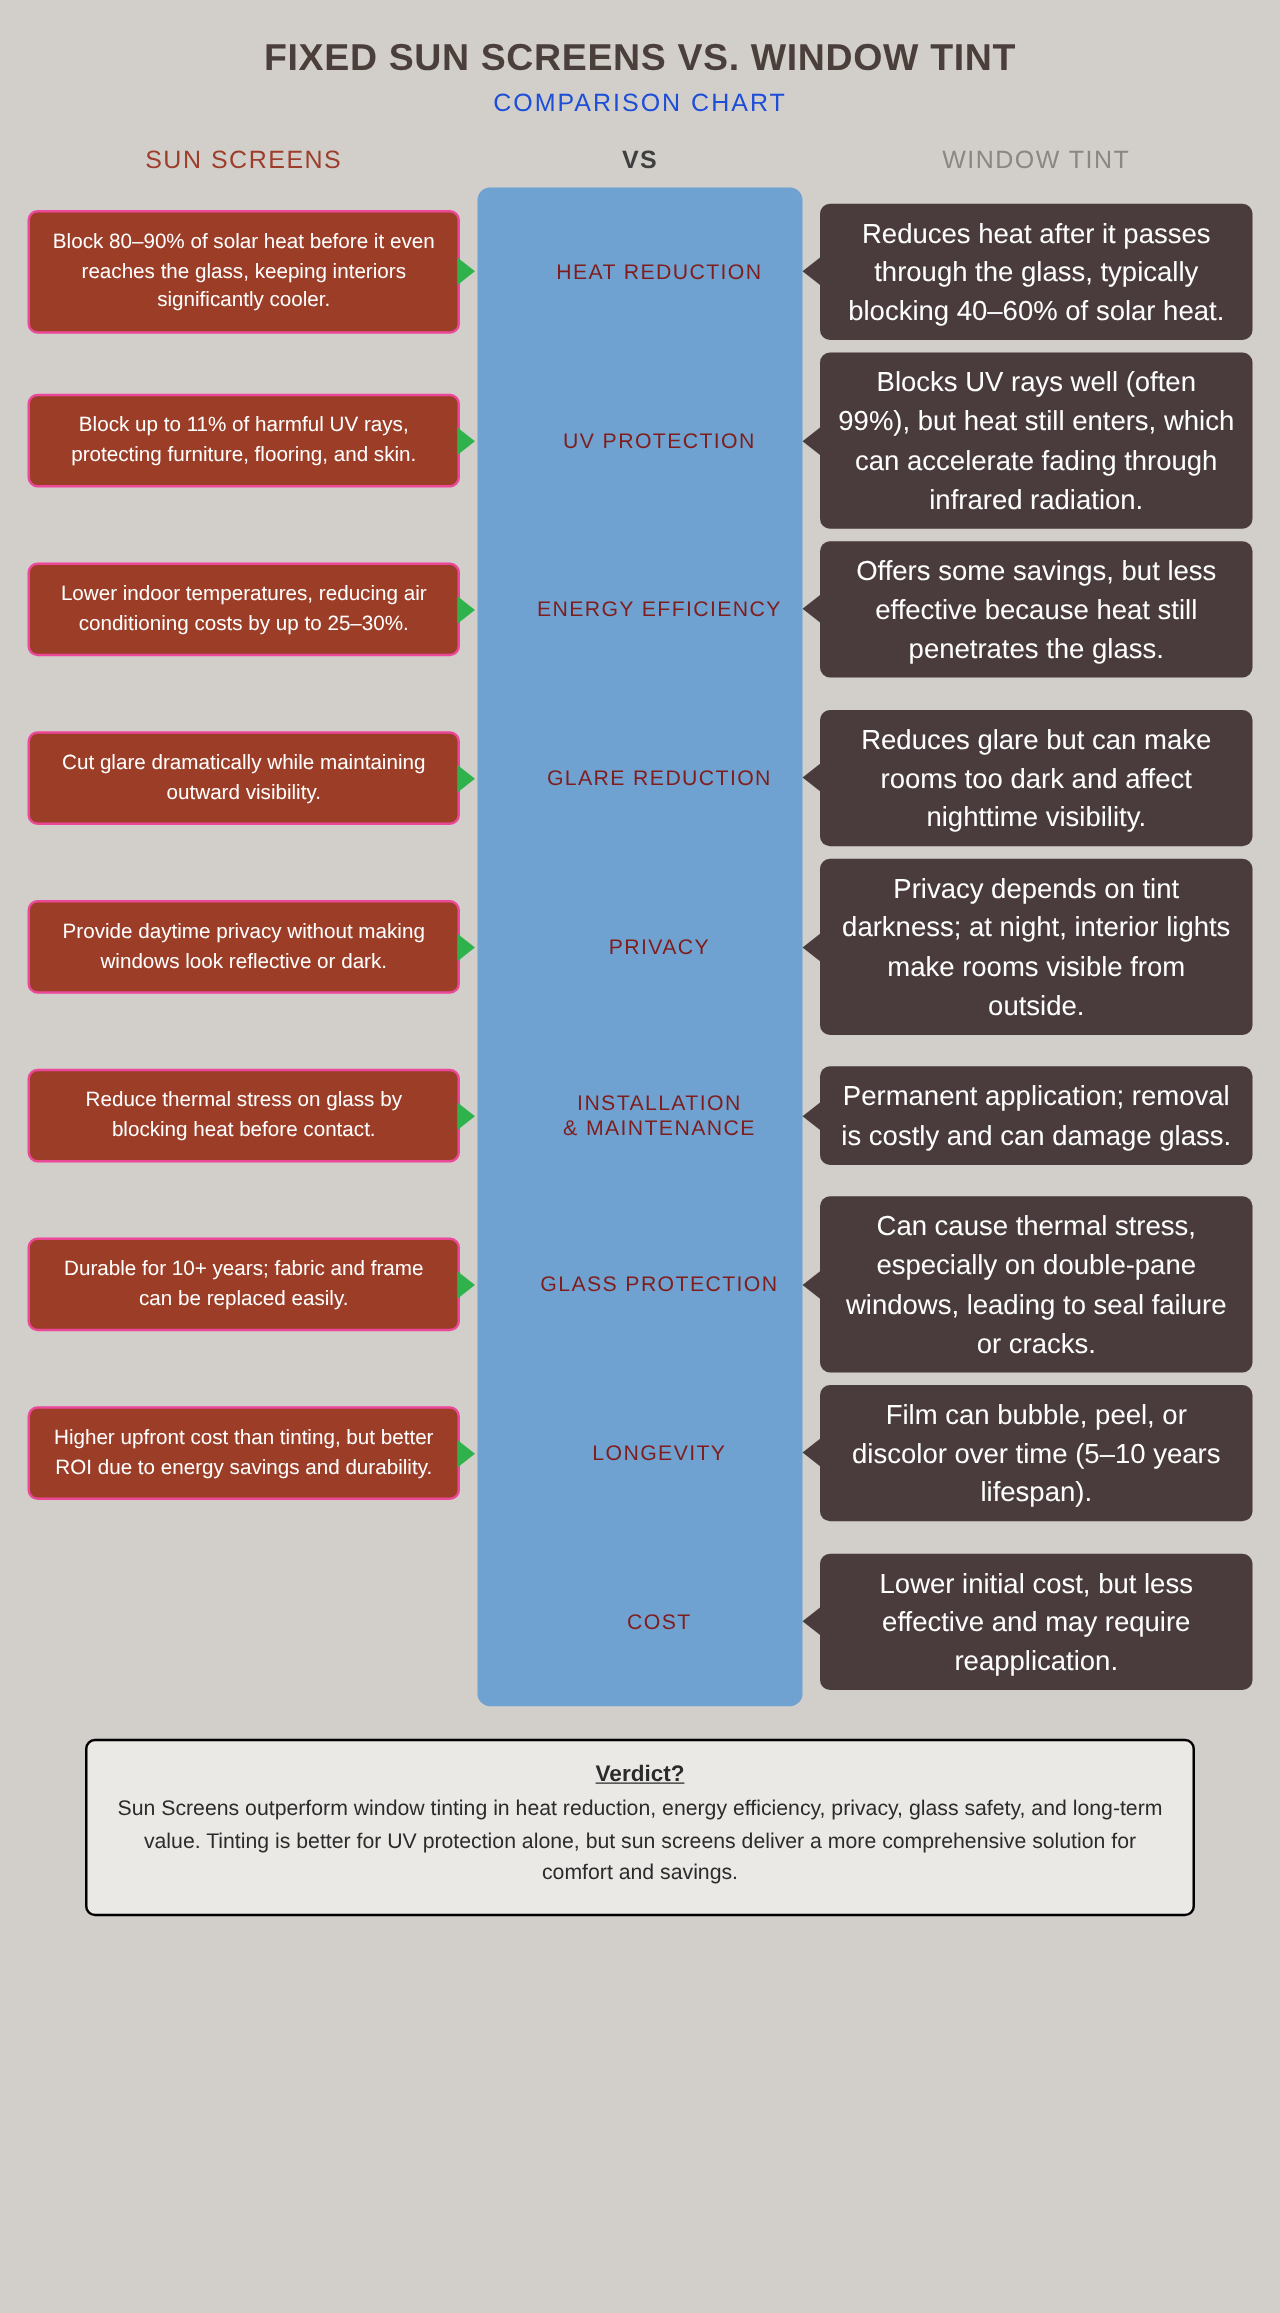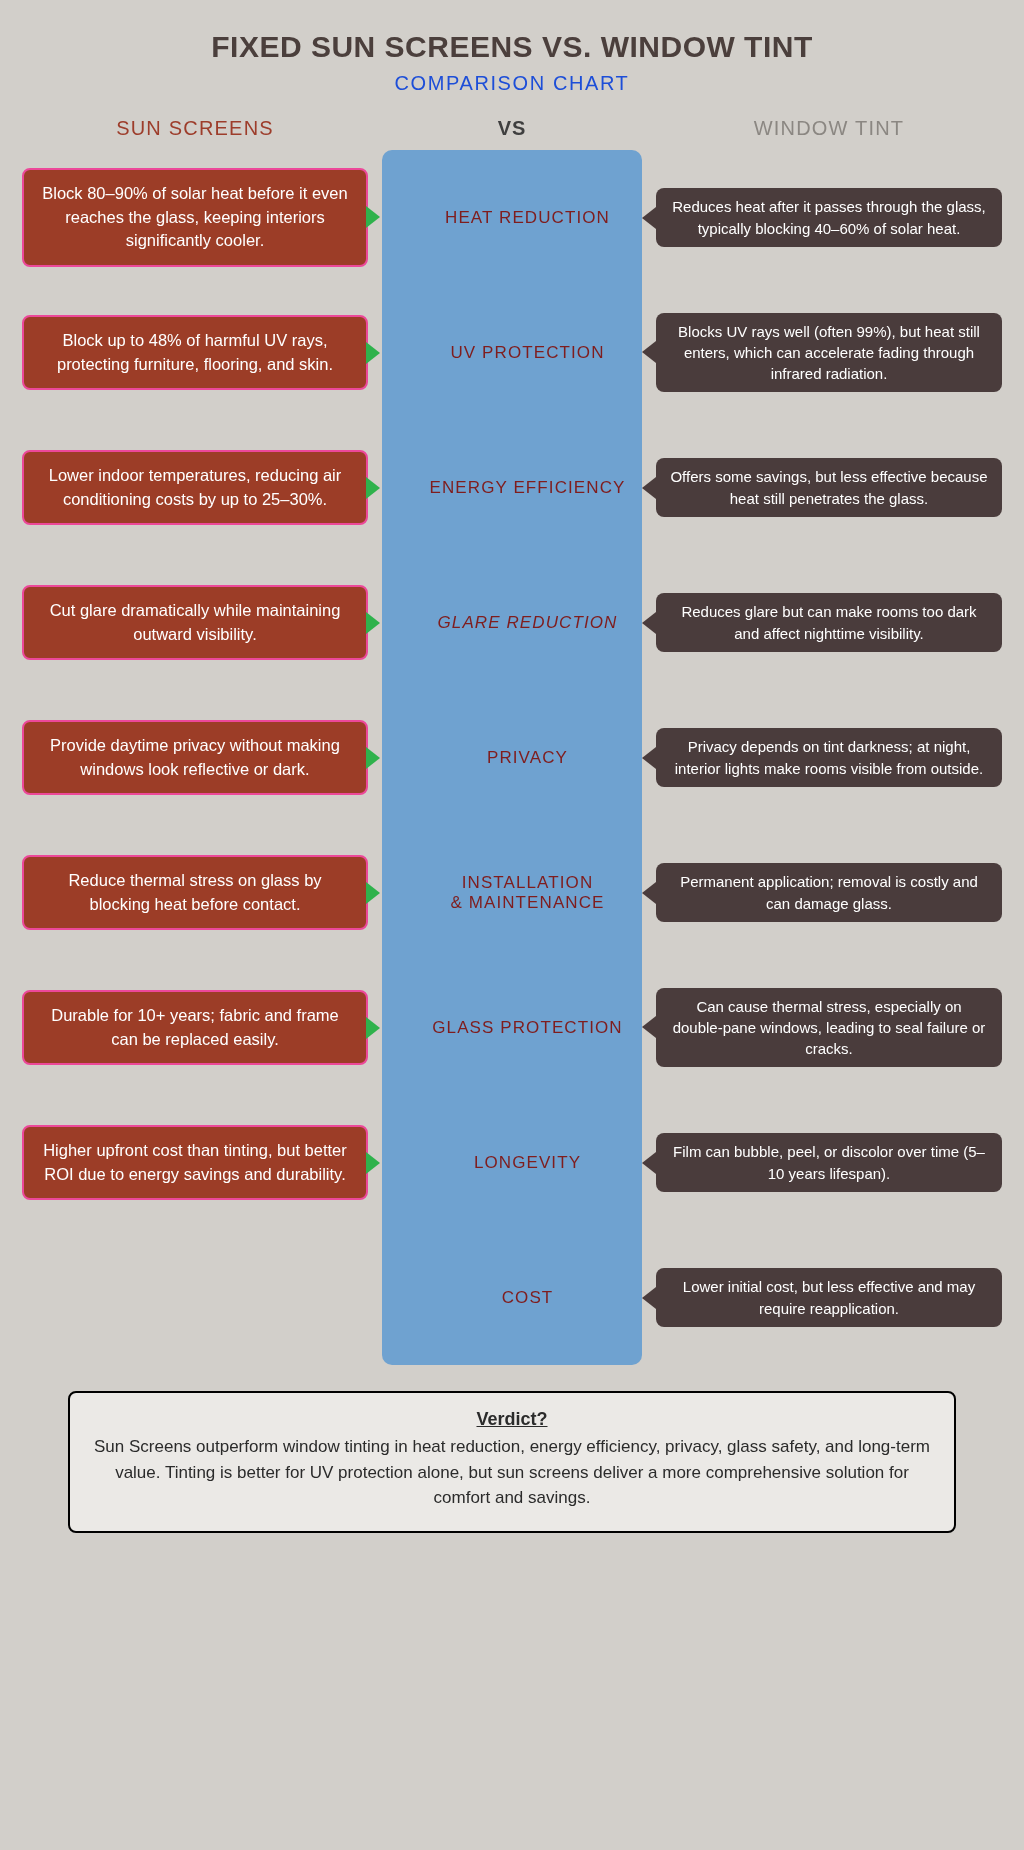--- a/index.html
+++ b/index.html
@@ -115,21 +115,21 @@
     border-top: 11px solid transparent;
     border-bottom: 11px solid transparent;
     border-left: 14px solid #2fb24c;
   }
   
   .box-right {
     position: relative;
     background: #4a3c3c;
     border-radius: 8px;
     color: #ffffff;
-    font-size: 15px;
+    font-size: 22px;
     line-height: 1.42;
     text-align: center;
     padding: 8px 14px;
     box-sizing: border-box;
     width: 100%;
   }
   .box-right::after {
     content: "";
     position: absolute;
     left: -14px;
@@ -188,21 +188,21 @@
     <div class="head-mid">VS</div>
     <div class="head-right">Window Tint</div>
   </div>
 
   <div class="chart">
     <div class="side-col" id="left-col">
         <div class="row-cell" style="height: 135px;">
           <div class="box-left">Block 80–90% of solar heat before it even reaches the glass, keeping interiors significantly cooler.</div>
         </div>
         <div class="row-cell" style="height: 135px;">
-          <div class="box-left">Block up to 48% of harmful UV rays, protecting furniture, flooring, and skin.</div>
+          <div class="box-left">Block up to 11% of harmful UV rays, protecting furniture, flooring, and skin.</div>
         </div>
         <div class="row-cell" style="height: 135px;">
           <div class="box-left">Lower indoor temperatures, reducing air conditioning costs by up to 25–30%.</div>
         </div>
         <div class="row-cell" style="height: 135px;">
           <div class="box-left">Cut glare dramatically while maintaining outward visibility.</div>
         </div>
         <div class="row-cell" style="height: 135px;">
           <div class="box-left">Provide daytime privacy without making windows look reflective or dark.</div>
         </div>
@@ -213,21 +213,21 @@
           <div class="box-left">Durable for 10+ years; fabric and frame can be replaced easily.</div>
         </div>
         <div class="row-cell" style="height: 135px;">
           <div class="box-left">Higher upfront cost than tinting, but better ROI due to energy savings and durability.</div>
         </div>
       </div>
     <div class="center-col" id="center-col">
         <div class="center-label" style="height: 135px; white-space: pre-line;">Heat Reduction</div>
         <div class="center-label" style="height: 135px; white-space: pre-line;">UV Protection</div>
         <div class="center-label" style="height: 135px; white-space: pre-line;">Energy Efficiency</div>
-        <div class="center-label" style="height: 135px; white-space: pre-line; font-style: italic;">Glare Reduction</div>
+        <div class="center-label" style="height: 135px; white-space: pre-line;">Glare Reduction</div>
         <div class="center-label" style="height: 135px; white-space: pre-line;">Privacy</div>
         <div class="center-label" style="height: 135px; white-space: pre-line;">Installation
 &amp; Maintenance</div>
         <div class="center-label" style="height: 135px; white-space: pre-line;">Glass Protection</div>
         <div class="center-label" style="height: 135px; white-space: pre-line;">Longevity</div>
         <div class="center-label" style="height: 135px; white-space: pre-line;">Cost</div>
       </div>
     <div class="side-col" id="right-col">
         <div class="row-cell" style="height: 135px;">
           <div class="box-right">Reduces heat after it passes through the glass, typically blocking 40–60% of solar heat.</div>

